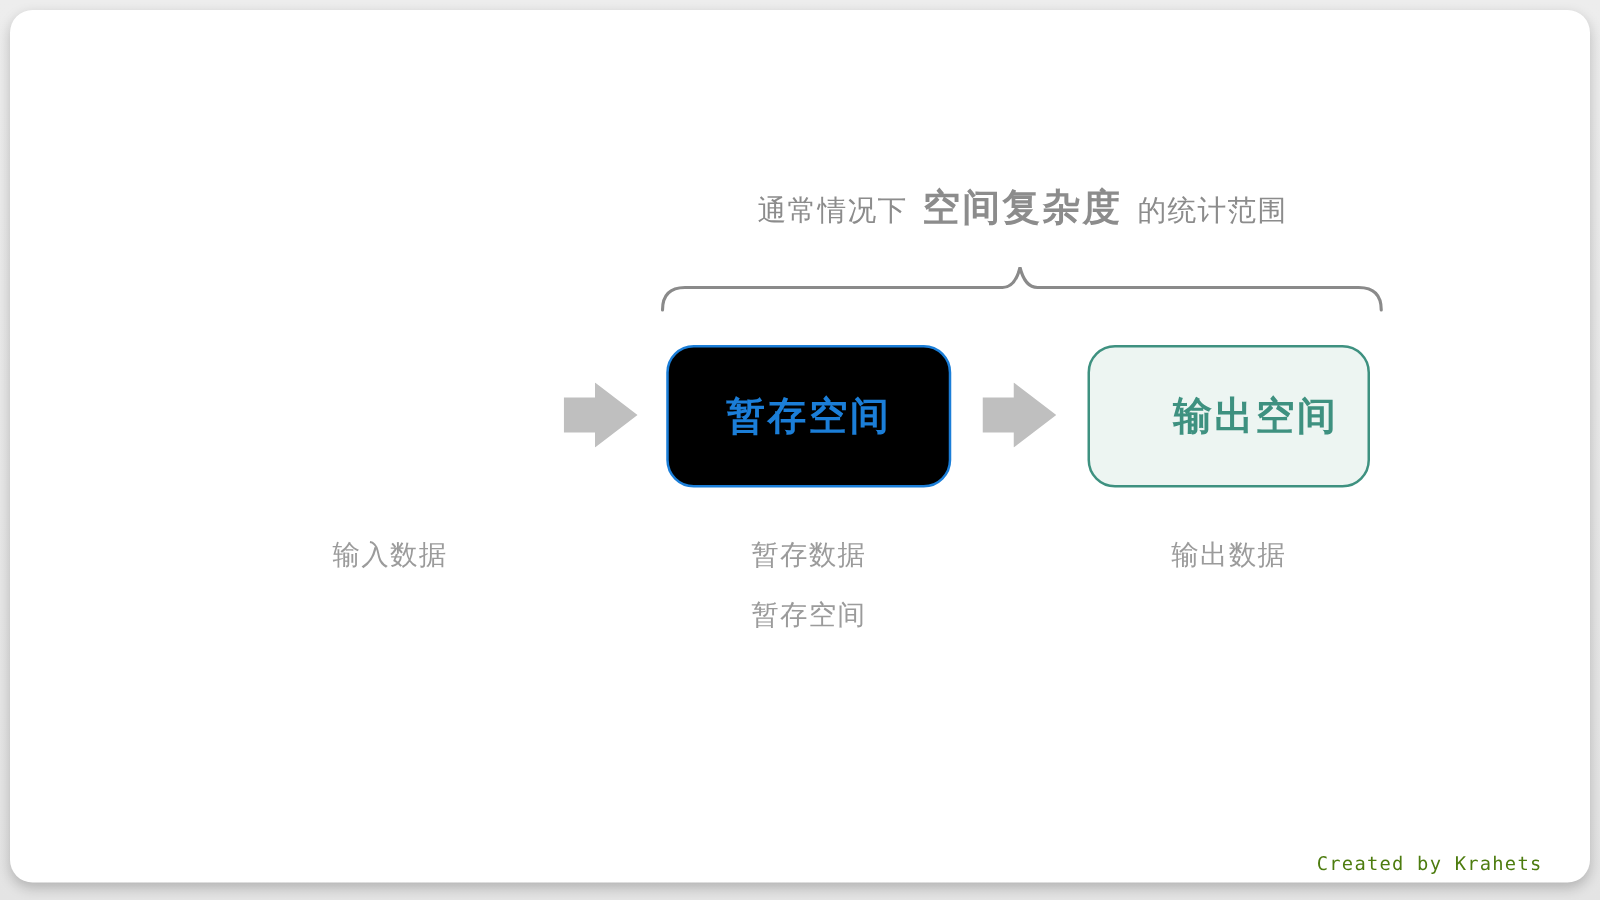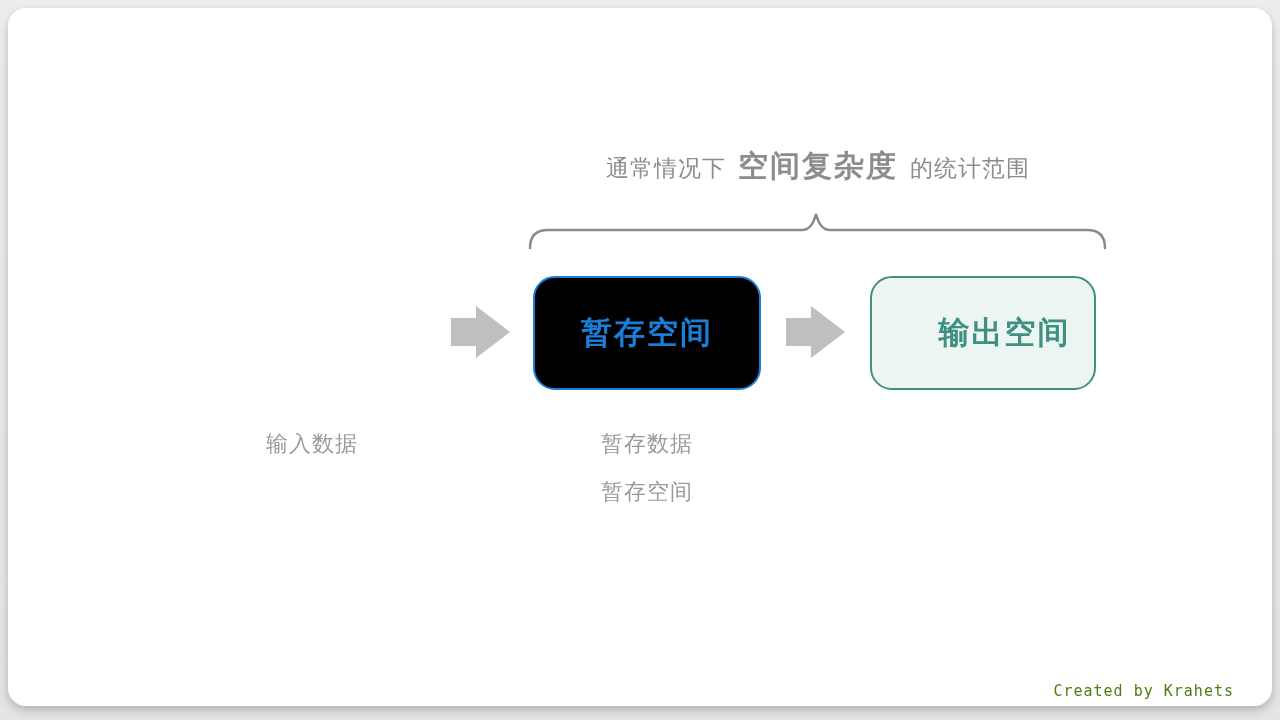--- a/index.html
+++ b/index.html
@@ -129,17 +129,20 @@
 
     <div class="subs subs-1">
       <div class="sub-line">输入数据</div>
     </div>
 
     <div class="subs subs-2">
       <div class="sub-line">暂存数据</div>
       <div class="sub-line">暂存空间</div>
     </div>
 
+    <div class="subs subs-3">
+      <div class="sub-line">输出数据</div>
+    </div>
 
     <div class="credit">Created by Krahets</div>
 
   </div>
 </div>
 
 </body></html>

